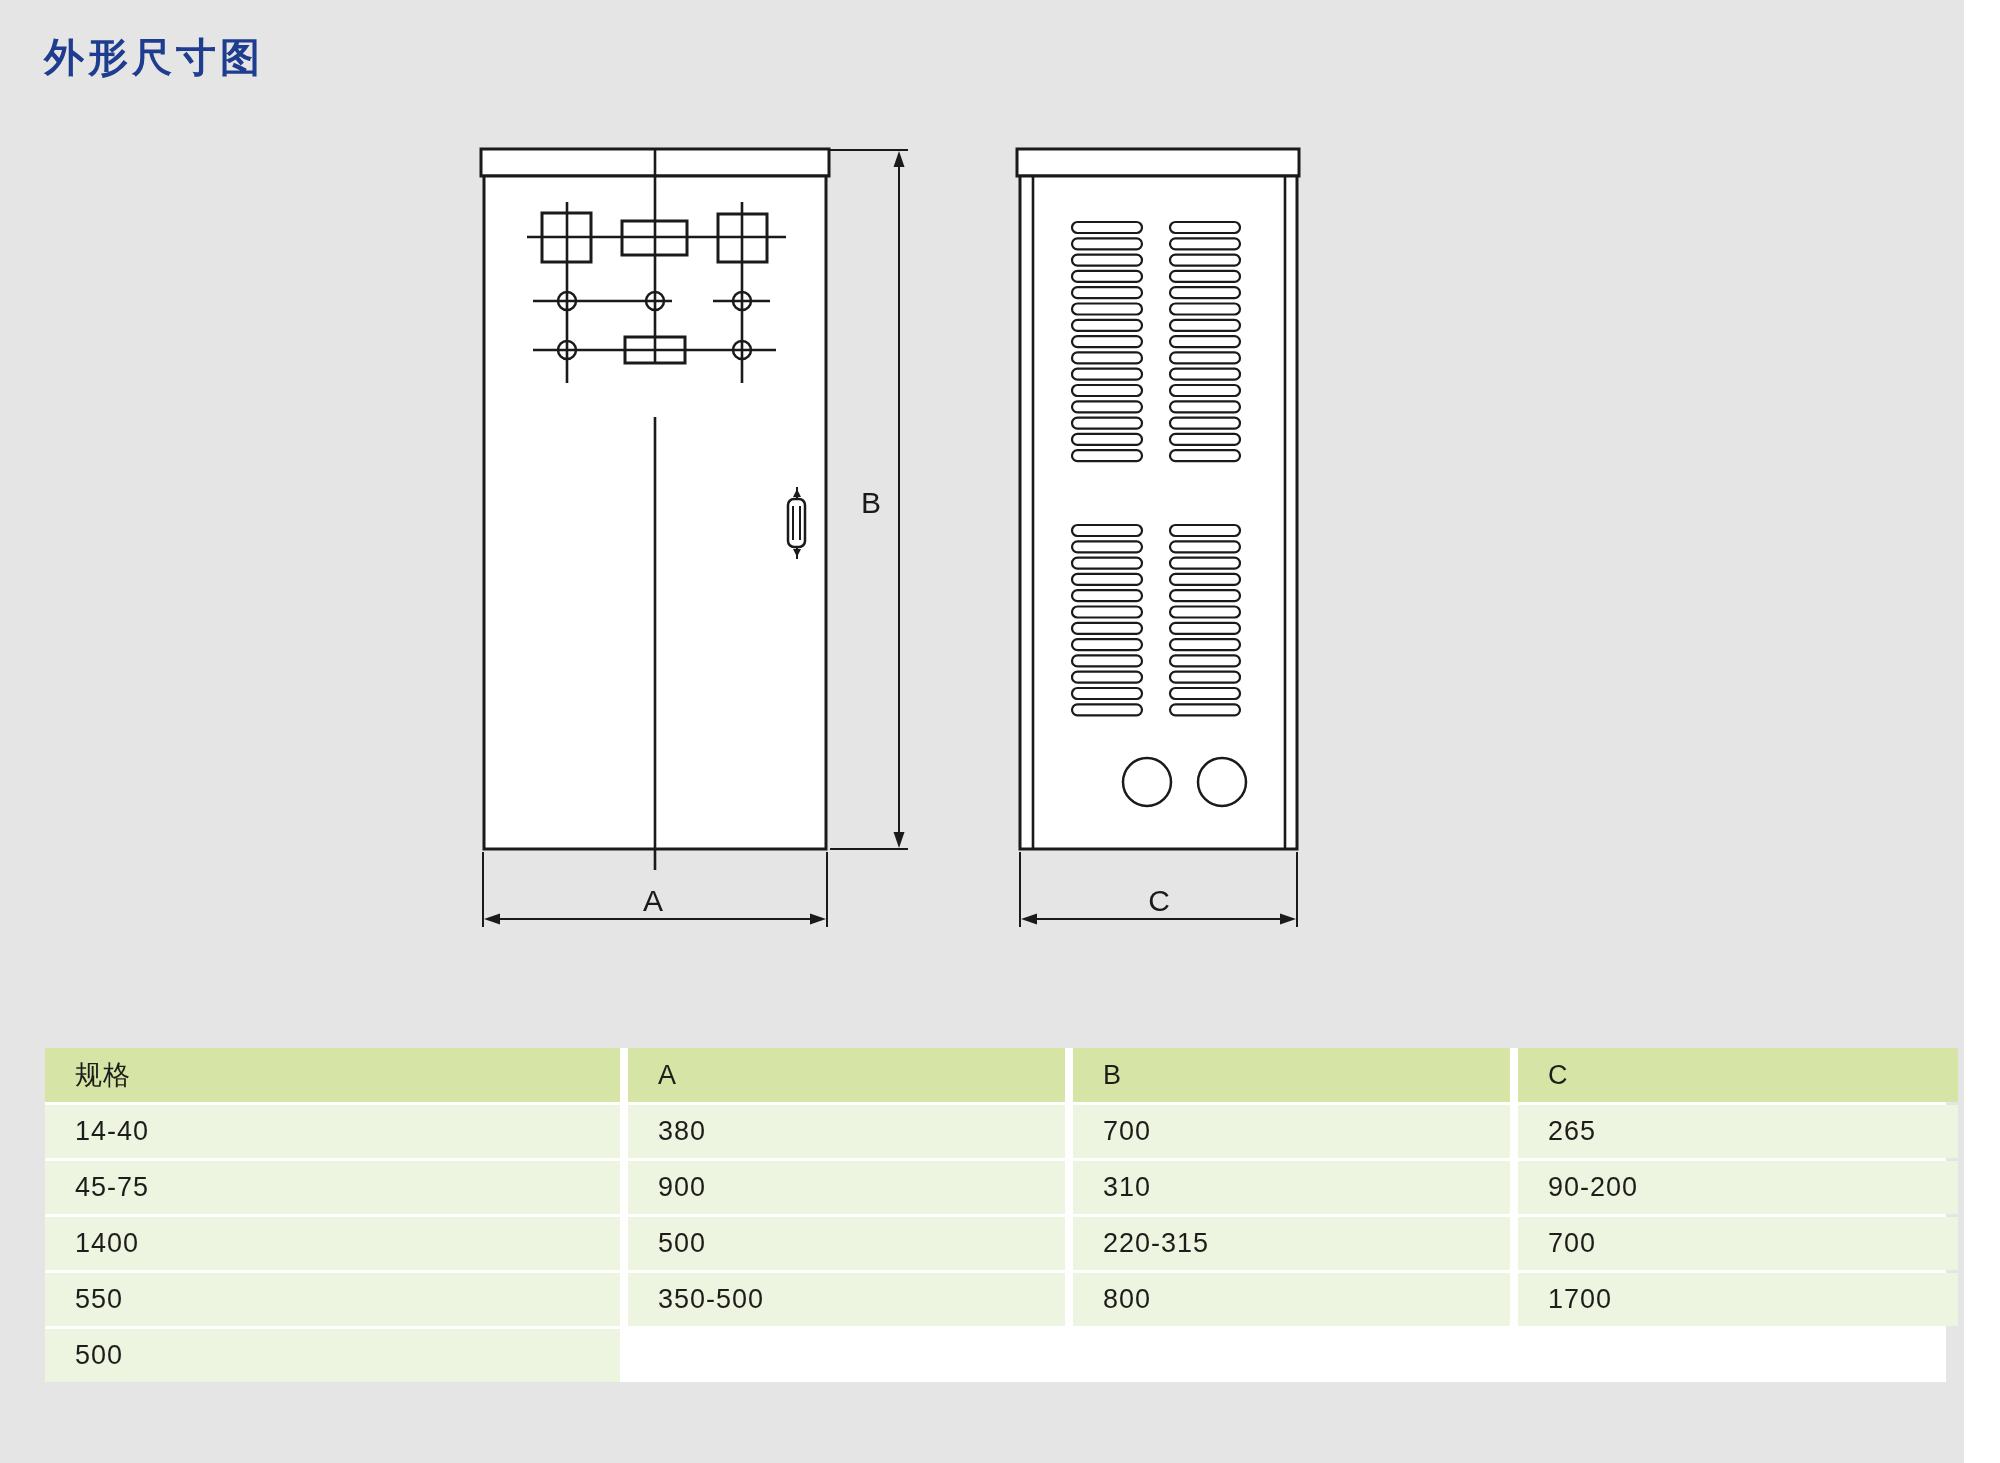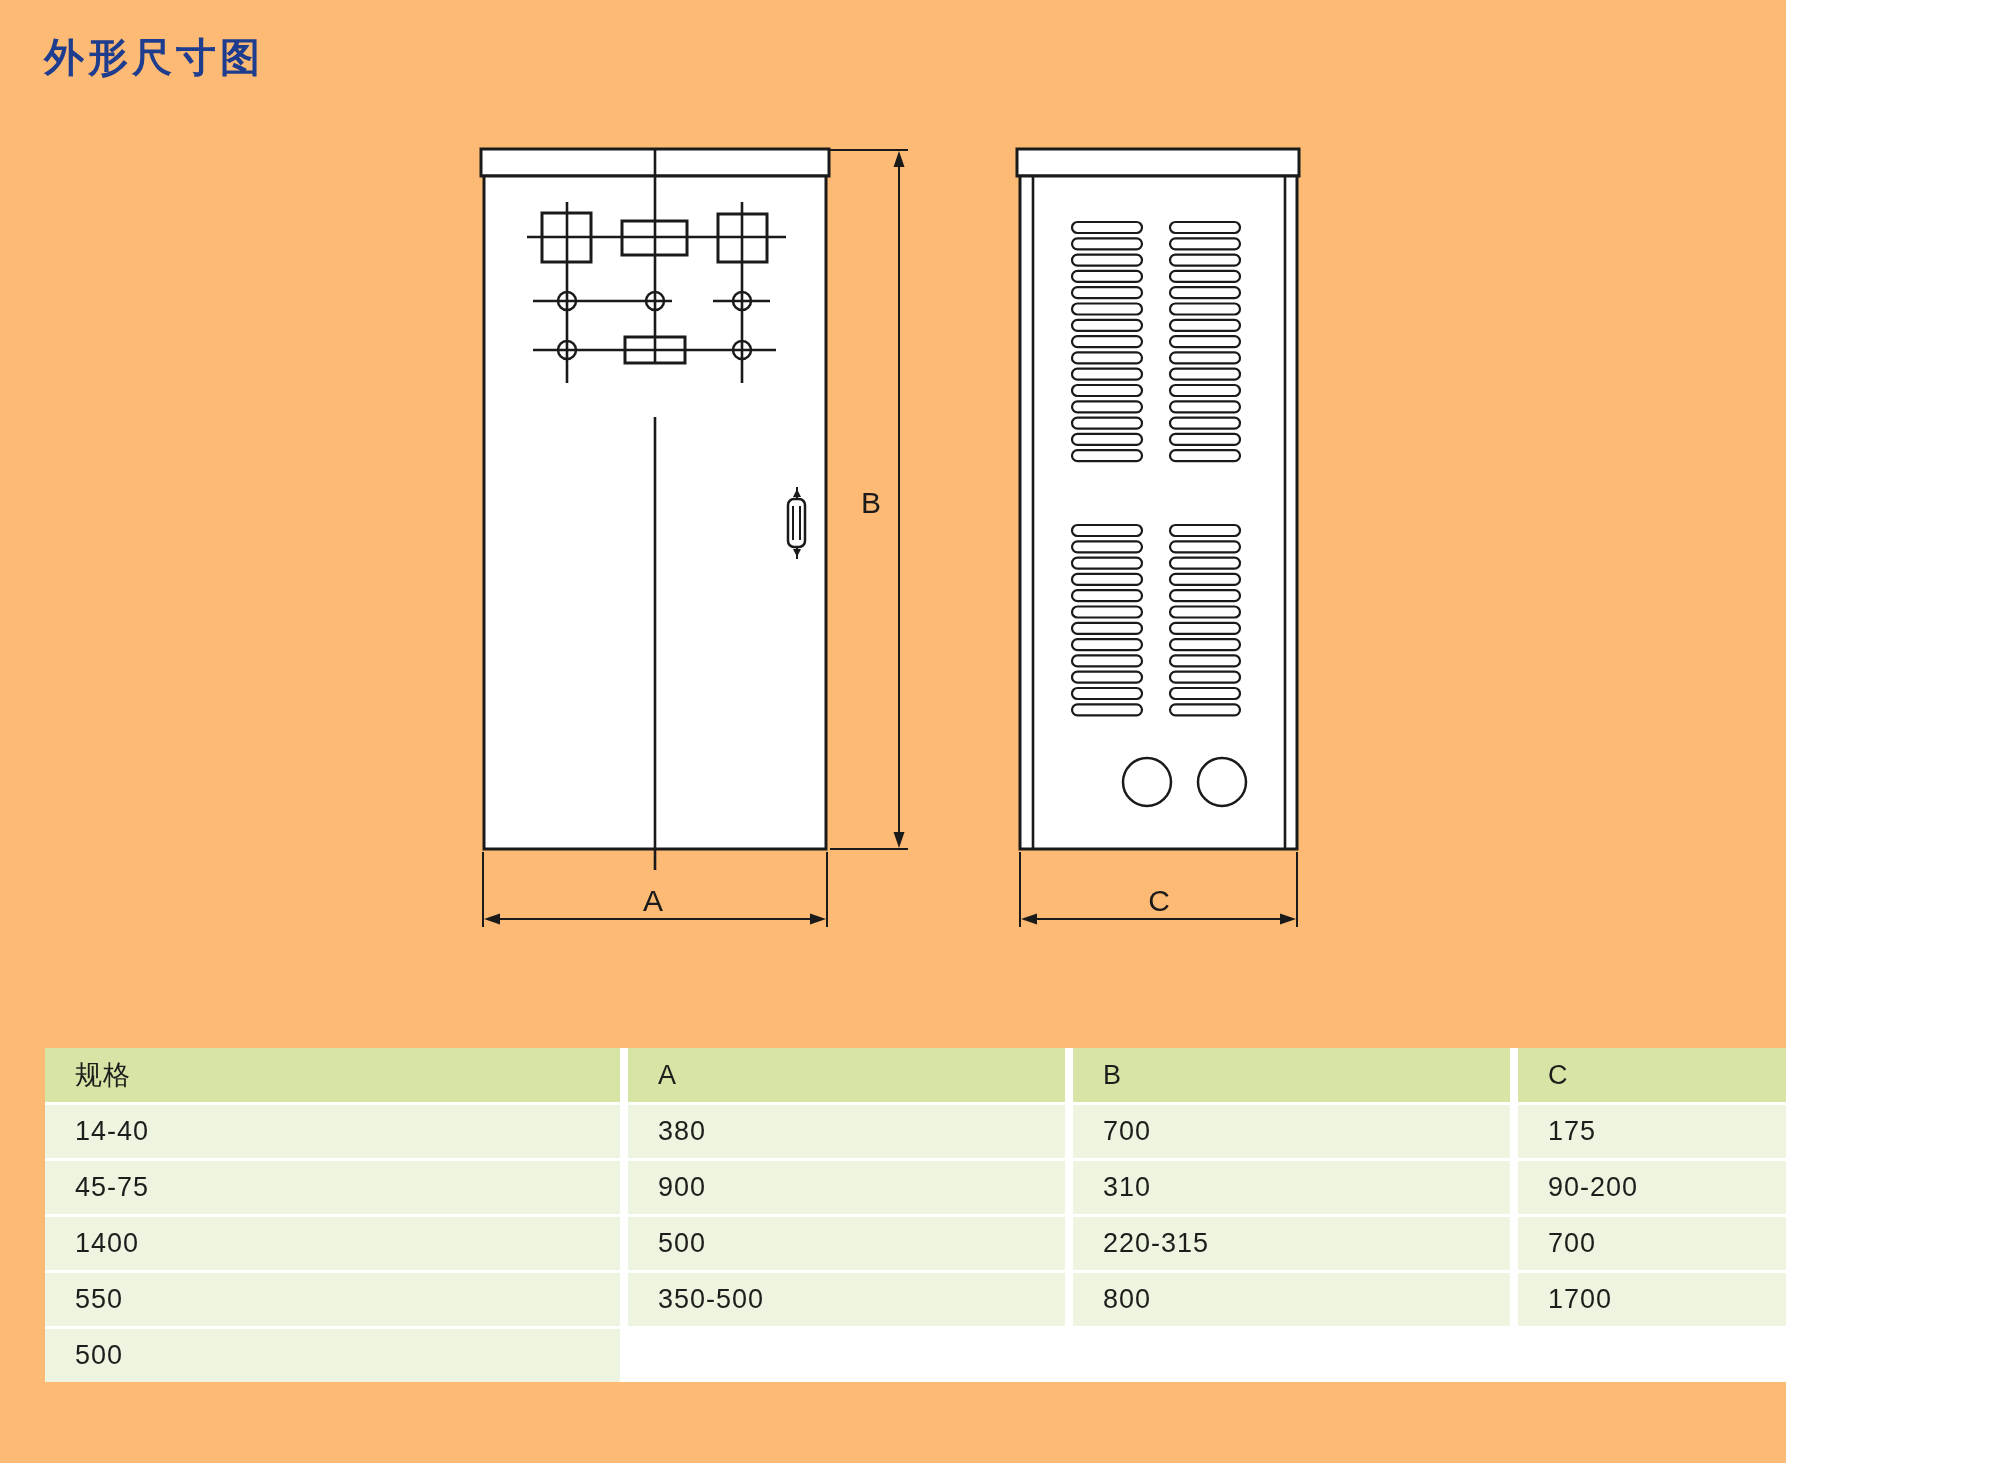--- a/index.html
+++ b/index.html
@@ -1,19 +1,19 @@
 <!DOCTYPE html>
 <html><head>
 <meta charset="utf-8">
 <style>
   html,body{margin:0;padding:0;background:#ffffff;}
   .page{
     position:relative;
-    width:1786px;height:1463px;
-    background:#fdba74;
+    width:1964px;height:1463px;
+    background:#e5e5e5;
     font-family:"Liberation Sans", sans-serif;
     overflow:hidden;
   }
   .page-title{
     position:absolute;
     left:44px;top:30px;
     margin:0;
     font-size:40px;
     font-weight:bold;
     letter-spacing:4px;
@@ -205,21 +205,21 @@
 
   <div class="spec-table">
     <div class="cell head">规格</div>
     <div class="cell head">A</div>
     <div class="cell head">B</div>
     <div class="cell head">C</div>
 
     <div class="cell">14-40</div>
     <div class="cell">380</div>
     <div class="cell">700</div>
-    <div class="cell">175</div>
+    <div class="cell">265</div>
 
     <div class="cell">45-75</div>
     <div class="cell">900</div>
     <div class="cell">310</div>
 
     <div class="cell">90-200</div>
     <div class="cell">1400</div>
     <div class="cell">500</div>
 
     <div class="cell">220-315</div>

